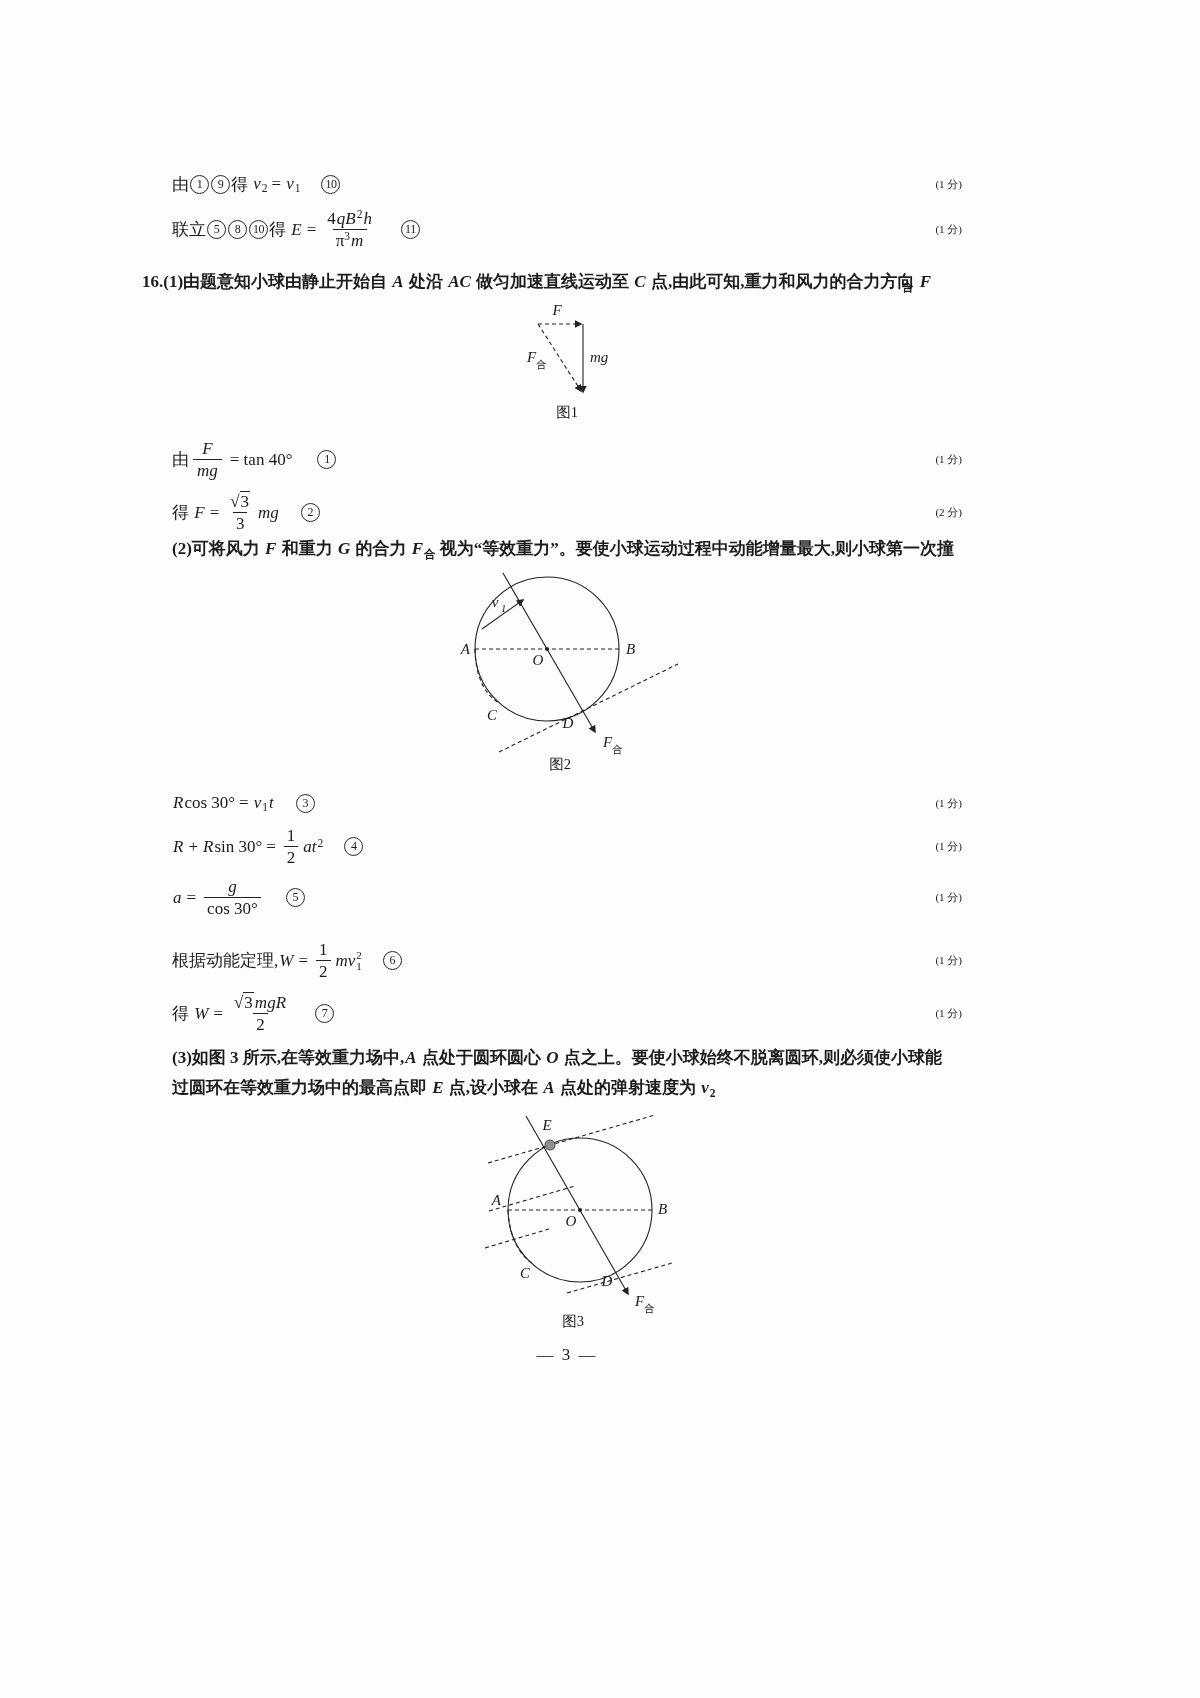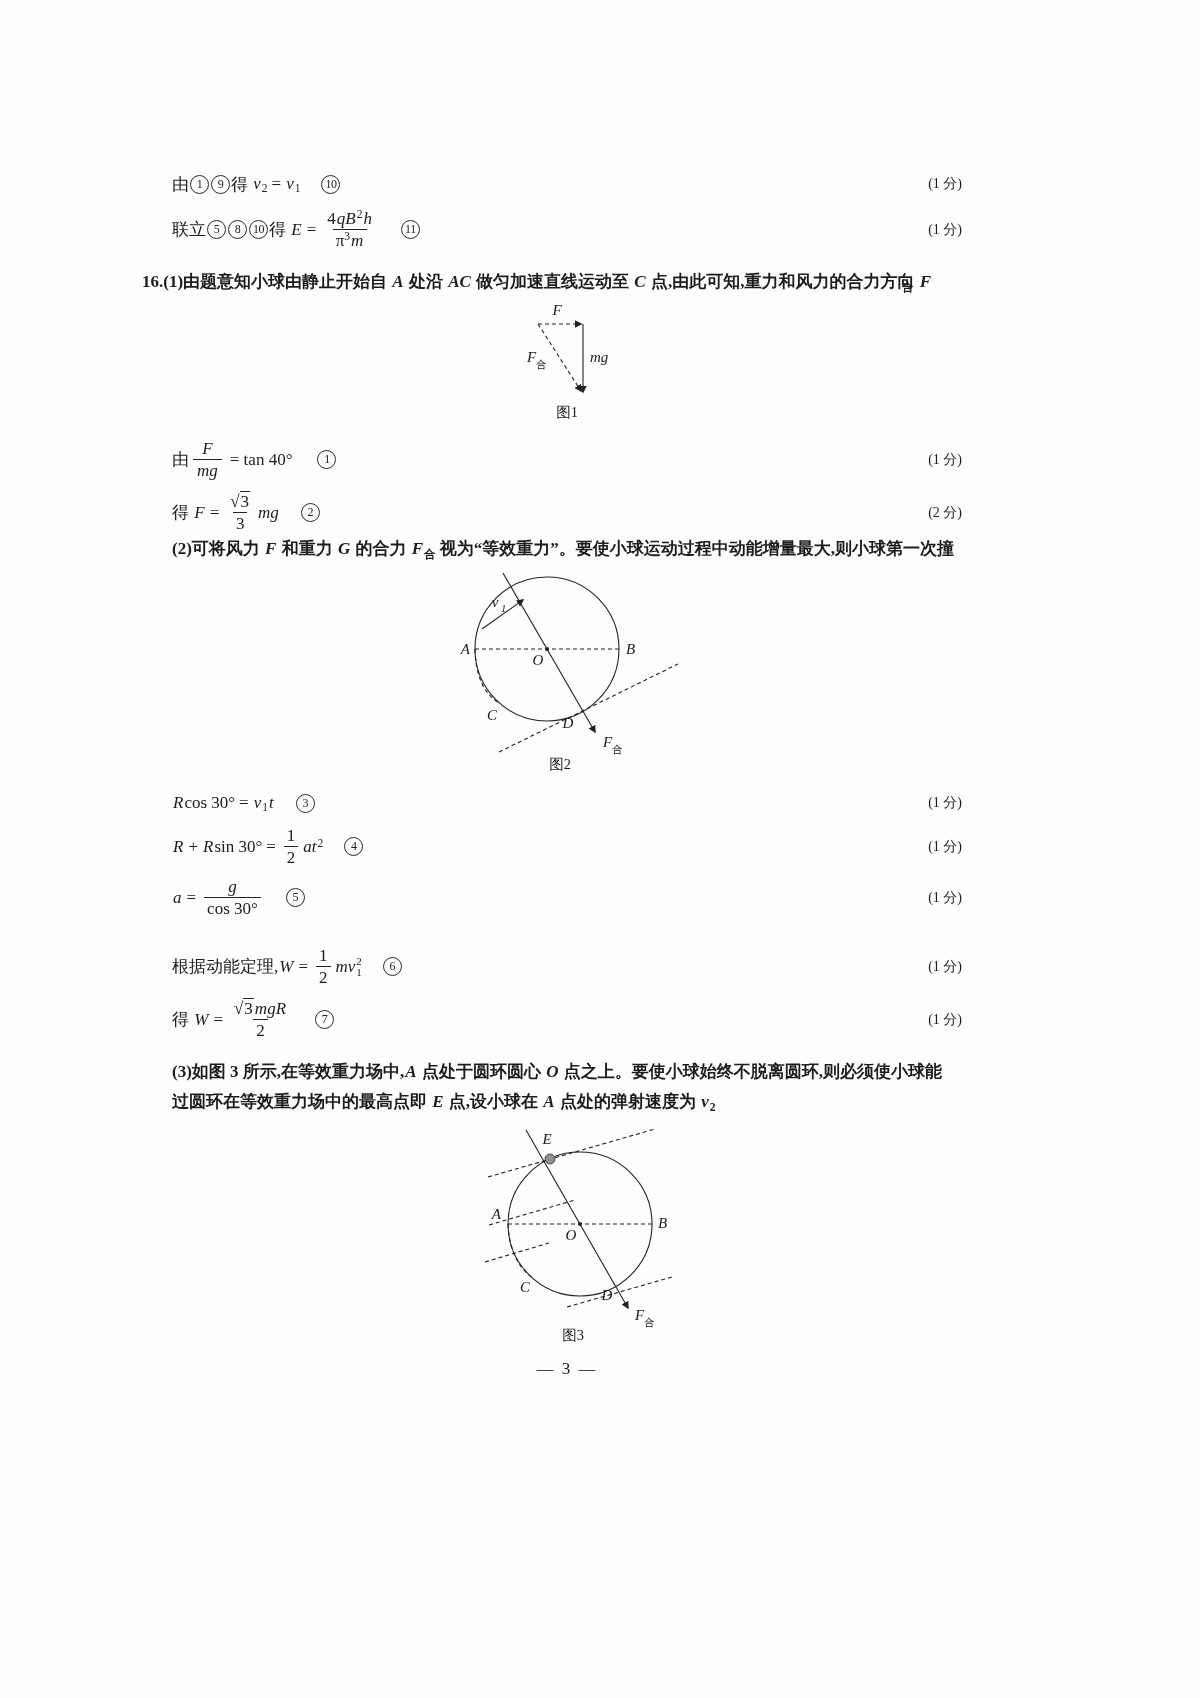--- a/index.html
+++ b/index.html
@@ -8,21 +8,21 @@
     width:1200px;height:1698px;background:#fdfdfb;position:relative;
     font-family:"Liberation Serif","DejaVu Serif",serif;color:#1c1c1c;overflow:hidden;
   }
   .content{padding:170px 238px 0 172px;}
   .line{font-size:17px;}
   .eq{display:flex;align-items:center;min-height:28px;}
   .eq .lparts{display:flex;align-items:center;}
   .para{display:block;line-height:30px;}
   .para .lparts{display:inline;font-weight:bold;}
   .outdent{text-indent:-30px;}
-  .score{margin-left:auto;white-space:pre;font-size:14px;align-self:center;}
+  .score{margin-left:auto;white-space:pre;font-size:11px;align-self:center;}
   .cjk,.op,.txt{white-space:pre;font-style:normal;}
   .var{font-style:italic;white-space:pre;padding:0 1px;font-family:"Liberation Serif","DejaVu Serif",serif;}
   .op{padding:0 4px;}
   .sub{font-size:11.5px;display:inline-block;transform:translateY(4px);}
   .sup{font-size:11.5px;display:inline-block;transform:translateY(-4px);}
   .gap{display:inline-block;width:20px;flex:none;}
   .circ{
     display:inline-flex;align-items:center;justify-content:center;
     width:19px;height:19px;border:1px solid #2a2a2a;border-radius:50%;
     font-size:12px;letter-spacing:-0.5px;flex:none;vertical-align:-4px;font-style:normal;margin:0 1px;
@@ -230,21 +230,21 @@
             </span>
             <span class="fden">
               <span class="txt">cos 30°</span>
             </span>
           </span>
           <span class="gap"></span>
           <span class="circ">5</span>
         </span>
         <span class="score">(1 分)</span>
       </div>
-    <div class="line eq" style="margin-top:26px">
+    <div class="line eq" style="margin-top:20px">
         <span class="lparts">
           <span class="cjk">根据动能定理,</span>
           <span class="var">W</span>
           <span class="op">=</span>
           <span class="frac">
             <span class="fnum">
               <span class="txt">1</span>
             </span>
             <span class="fden">
               <span class="txt">2</span>
@@ -276,21 +276,21 @@
             <span class="fden">
               <span class="txt">2</span>
             </span>
           </span>
           <span class="gap"></span>
           <span class="circ">7</span>
         </span>
         <span class="score">(1 分)</span>
       </div>
 
-    <div class="line para" style="margin-top:16px"><span class="lparts"><span class="cjk">(3)如图 3 所示,在等效重力场中,</span><span class="var">A</span><span class="cjk"> 点处于圆环圆心 </span><span class="var">O</span><span class="cjk"> 点之上。要使小球始终不脱离圆环,则必须使小球能</span></span></div>
+    <div class="line para" style="margin-top:8px"><span class="lparts"><span class="cjk">(3)如图 3 所示,在等效重力场中,</span><span class="var">A</span><span class="cjk"> 点处于圆环圆心 </span><span class="var">O</span><span class="cjk"> 点之上。要使小球始终不脱离圆环,则必须使小球能</span></span></div>
     <div class="line para"><span class="lparts"><span class="cjk">过圆环在等效重力场中的最高点即 </span><span class="var">E</span><span class="cjk"> 点,设小球在 </span><span class="var">A</span><span class="cjk"> 点处的弹射速度为 </span><span class="var">v</span><span class="sub">2</span></span></div>
 
     <figure class="fig" style="margin-top:2px">
       <svg width="340" height="225" viewBox="0 0 340 225">
         <defs>
           <marker id="ar3" viewBox="0 0 10 10" refX="8" refY="5" markerWidth="7" markerHeight="7" orient="auto">
             <path d="M0,0 L10,5 L0,10 z" fill="#222"></path>
           </marker>
         </defs>
         <circle class="ln" cx="183" cy="104" r="72"></circle>

